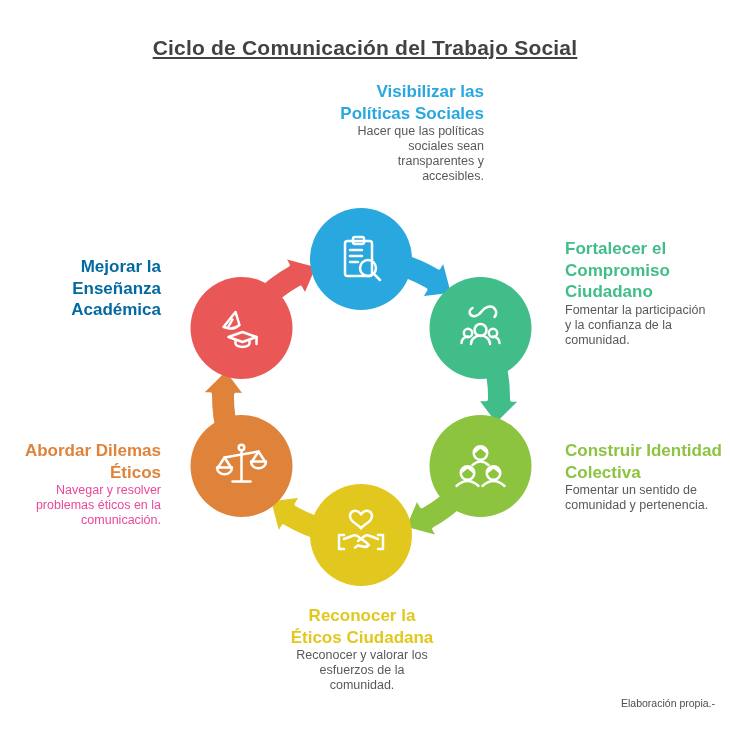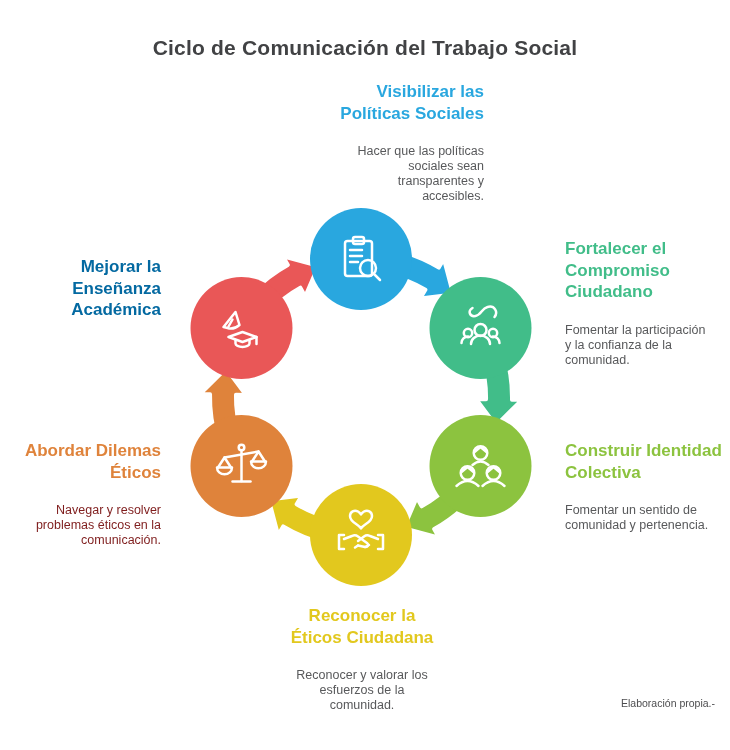--- a/index.html
+++ b/index.html
@@ -12,36 +12,36 @@
     font-size:21px;font-weight:700;letter-spacing:.2px;
   }
   .diagram-svg{position:absolute;left:0;top:0;}
   .arrow{stroke:#ffffff;stroke-width:4;stroke-linejoin:round;}
   .icon{stroke:#ffffff;fill:none;stroke-width:2.5;stroke-linecap:round;stroke-linejoin:round;}
   .step-label{position:absolute;}
   .step-label h3{
     font-size:17px;line-height:21.5px;font-weight:700;margin:0;white-space:pre-line;
   }
   .step-label p{
-    font-size:12.5px;line-height:15px;margin:20px 0 0;white-space:pre-line;
+    font-size:12.5px;line-height:15px;margin:0 0 0;white-space:pre-line;
   }
   .step-top{left:240px;top:81px;width:244px;text-align:right;}
   .step-right-top{left:565px;top:238px;width:168px;text-align:left;}
   .step-right-bottom{left:565px;top:440px;width:172px;text-align:left;}
   .step-bottom{left:243px;top:605px;width:238px;text-align:center;}
   .step-left-bottom{left:0;top:440px;width:161px;text-align:right;}
   .step-left-top{left:0;top:256px;width:161px;text-align:right;}
   .footer-note{
     position:absolute;right:15px;top:697px;font-size:10.5px;
   }
 </style>
 </head>
 <body>
 
-<div class="page-title" style="color: rgb(65, 66, 68);">Ciclo de Comunicación del Trabajo Social</div>
+<div class="page-title" style="color: rgb(65, 66, 68); text-decoration: underline;">Ciclo de Comunicación del Trabajo Social</div>
 
 <svg class="diagram-svg" width="730" height="750" viewBox="0 0 730 750">
   <defs>
     <path id="arrowSeg" d="M508.1,431 A151,151 0 0 1 490.4,474.8 L499,479.9 L463.5,489.3 L459.6,456.2 L468.2,461.4 A125,125 0 0 0 482.8,425.1 Z"></path>
   </defs>
 
   <use href="#arrowSeg" transform="rotate(-90 361 397)" class="arrow" fill="#29A7DF"></use>
   <use href="#arrowSeg" transform="rotate(-30 361 397)" class="arrow" fill="#41BD89"></use>
   <use href="#arrowSeg" transform="rotate(30 361 397)" class="arrow" fill="#8CC33F"></use>
   <use href="#arrowSeg" transform="rotate(90 361 397)" class="arrow" fill="#E2C81E"></use>
@@ -143,21 +143,21 @@
   <h3 style="color: rgb(226, 200, 30);">Reconocer la
 Éticos Ciudadana</h3>
   <p style="color: rgb(88, 89, 91);">Reconocer y valorar los
 esfuerzos de la
 comunidad.</p>
 </div>
 
 <div class="step-label step-left-bottom">
   <h3 style="color: rgb(223, 131, 59);">Abordar Dilemas
 Éticos</h3>
-  <p style="color: #7f1d1d; padding-left: 23px;">Navegar y resolver
+  <p style="color: #ec4899; padding-left: 23px;">Navegar y resolver
 problemas éticos en la
 comunicación.</p>
 </div>
 
 <div class="step-label step-left-top">
   <h3 style="color: #0369a1; margin-left: 32px;">Mejorar la
 Enseñanza
 Académica</h3>
 </div>
 

